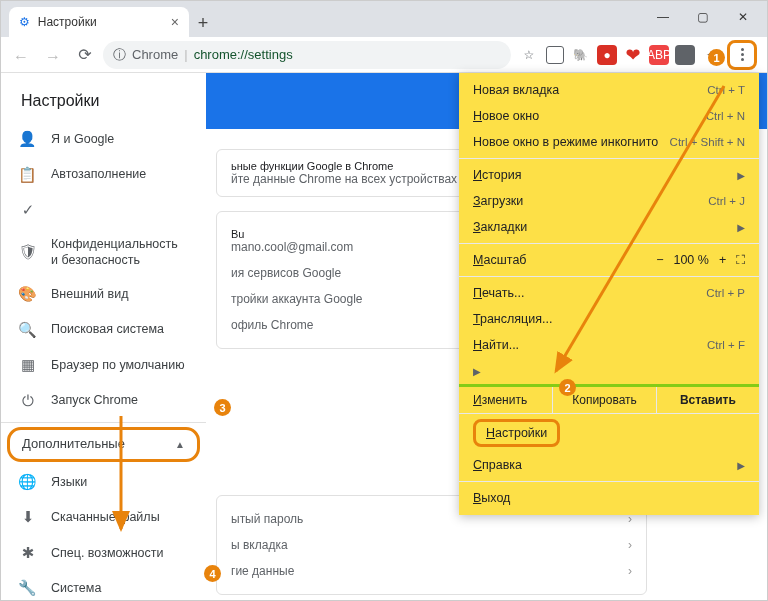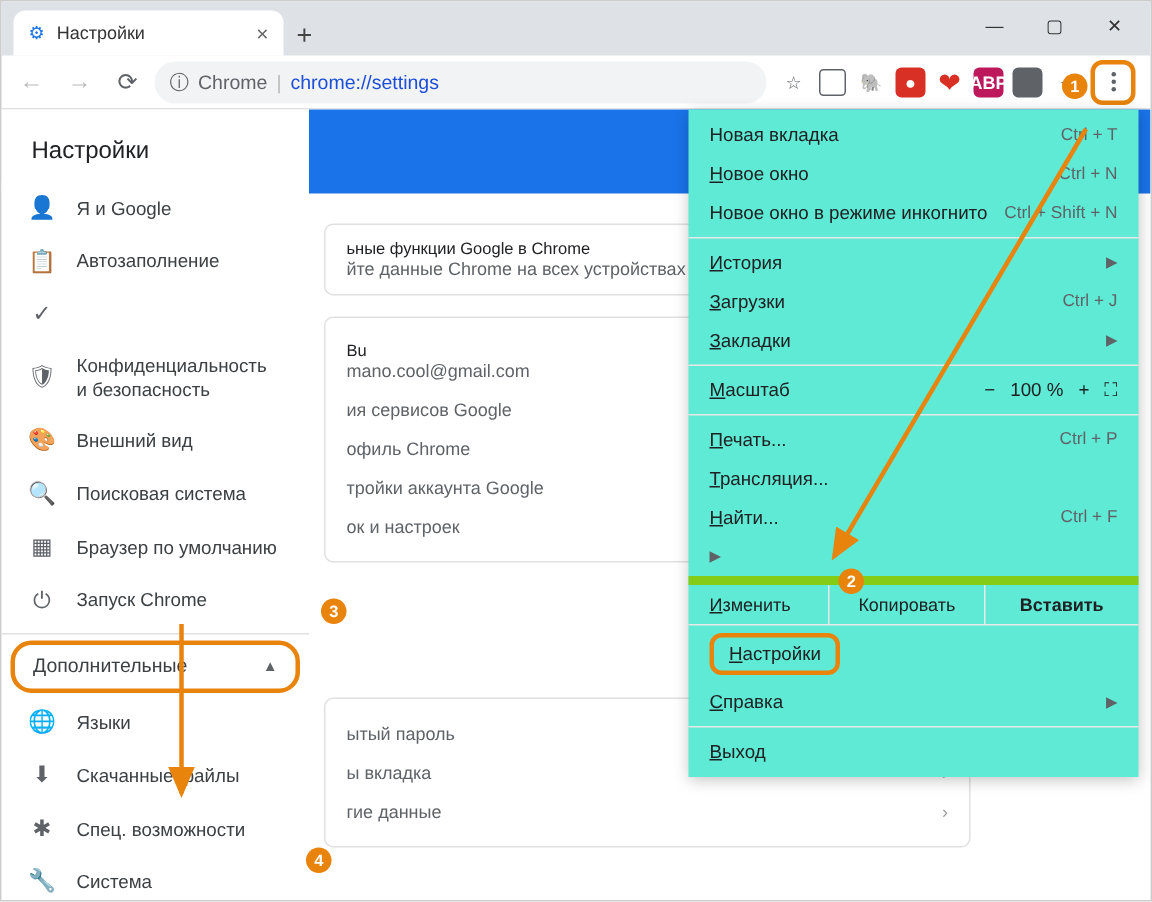--- a/index.html
+++ b/index.html
@@ -12,28 +12,28 @@
 .tab .close { color: #666; font-size: 14px; margin-left: auto; }
 .newtab { width: 28px; height: 28px; display:flex; align-items:center; justify-content:center; color:#444; font-size:18px;}
 .win-controls { position:absolute; right:4px; top:4px; display:flex; gap:0; }
 .win-controls span { width:40px; height:24px; display:flex; align-items:center; justify-content:center; color:#333; font-size:12px; }
 
 
 .urlbar { height: 36px; display:flex; align-items:center; padding: 0 6px; gap:4px; border-bottom:1px solid #e0e0e0; }
 .navbtn { width:28px; height:28px; display:flex; align-items:center; justify-content:center; border-radius:50%; color:#5f6368; font-size:16px; }
 .navbtn.disabled { color:#bbb; }
 .omnibox { flex:1; height:28px; background:#f1f3f4; border-radius:14px; display:flex; align-items:center; padding:0 10px; font-size:13px; color:#5f6368; gap:6px;}
-.omnibox .domain { color:#1d4ed8; }
+.omnibox .domain { color:#14532d; }
 .ext-icons { display:flex; align-items:center; gap:6px; padding:0 4px;}
 .ext-icons .ei { width:20px; height:20px; border-radius:4px; display:flex; align-items:center; justify-content:center; font-size:12px; }
 .star{color:#5f6368;}
 .shield2{width:18px;height:18px;border:1.5px solid #5f6368;border-radius:3px;}
 .evernote{color:#2dbe60;font-size:16px;}
 .red1{background:#d93025;color:#fff;font-weight:bold;font-size:10px;}
-.abp{background:#be185d;color:#fff;font-weight:bold;font-size:9px;}
+.abp{background:#ef4444;color:#fff;font-weight:normal;font-size:9px;}
 .gray-ext{background:#5f6368;}
 .puzzle{color:#5f6368;font-size:16px;}
 .menu-dots-wrap { width:30px; height:30px; border:3px solid #e8830c; border-radius:8px; display:flex; align-items:center; justify-content:center; position:relative; }
 .dots{display:flex;flex-direction:column;gap:2px;}
 .dots span{width:3px;height:3px;background:#5f6368;border-radius:50%;}
 
 
 .settings-hdr { height:56px; background:#fff; display:flex; align-items:center; padding:0 20px; font-size:16px; color:#202124;}
 
 
@@ -46,28 +46,28 @@
 .side-divider { height:1px; background:#e0e0e0; margin:4px 0;}
 
 
 .content { position:absolute; left:205px; top:72px; right:0; bottom:0; background:#fff; }
 .blue-banner { position:absolute; left:0; top:0; right:0; height:56px; background:#1a73e8; z-index:1;}
 .card { position:absolute; background:#fff; border:1px solid #e0e0e0; border-radius:6px; font-size:12px; color:#5f6368; padding:10px 14px; left:10px; right:120px;}
 .card-row { padding:6px 0; display:flex; justify-content:space-between; align-items:flex-end;}
 .card .title{color:#202124; font-size:11px;}
 
 
-.menu-popup { position:absolute; right:8px; top:72px; width:300px; background:#5eead4; box-shadow:0 2px 10px rgba(0,0,0,0.25); z-index:20; font-size:12.5px; color:#202124; padding:4px 0;}
+.menu-popup { position:absolute; right:8px; top:72px; width:300px; background:#fde047; box-shadow:0 2px 10px rgba(0,0,0,0.25); z-index:20; font-size:12.5px; color:#202124; padding:4px 0;}
 .m-row { display:flex; align-items:center; justify-content:space-between; padding:5px 14px; min-height:26px;}
 .m-row .lbl { }
 .m-row .sc { color:#5f6368; font-size:11.5px;}
 .m-sep { height:1px; background:#e8e8e8; margin:3px 0;}
 .m-row.zoom { gap:8px;text-align:right; }
 .m-row .arrow-right{color:#5f6368; font-size:10px;}
-.edit-row { display:flex; border-top:6px solid #84cc16; border-bottom:1px solid #e8e8e8;}
+.edit-row { display:flex; border-top:3px solid #84cc16; border-bottom:1px solid #e8e8e8;}
 .edit-row .cell { flex:1; text-align:center; padding:6px 4px; font-size:12px; border-right:1px solid #e8e8e8;}
 .edit-row .cell:last-child{border-right:none;font-weight:bold;}
 .edit-row .cell:first-child{text-align:left; padding-left:14px; flex:0.8;}
 .m-row.highlighted { }
 .m-row.highlighted .lbl { border:3px solid #e8830c; border-radius:8px; padding:4px 10px; display:inline-block;}
 
 
 .badge { position:absolute; width:17px; height:17px; background:#e8830c; border-radius:50%; color:#fff; font-size:11px; font-weight:bold; display:flex; align-items:center; justify-content:center; z-index:30;}
 .arrow-svg { position:absolute; z-index:25; pointer-events:none;}
 
@@ -137,33 +137,29 @@
           <div class="title">Bu</div>
           <div>mano.cool@gmail.com</div>
         </div>
         <span style="color:#999">▾</span>
       </div>
     <div class="card-row">
         <span>ия сервисов Google</span>
         <span style="color:#999">›</span>
       </div>
     <div class="card-row">
-        <span>офиль Chrome</span>
-        <span style="color:#999">›</span>
-      </div>
-    <div class="card-row">
         <span>тройки аккаунта Google</span>
         <span style="color:#999">↗</span>
       </div>
     <div class="card-row">
-        <span>ок и настроек</span>
-        <span style="color:#999">›</span>
-      </div>
-  </div>
-  <div class="card" style="top:392px;">
+        <span>офиль Chrome</span>
+        <span style="color:#999">›</span>
+      </div>
+  </div>
+  <div class="card" style="top:422px;">
     <div class="card-row">
         <span>ытый пароль</span>
         <span style="color:#999">›</span>
       </div>
     <div class="card-row">
         <span>ы вкладка</span>
         <span style="color:#999">›</span>
       </div>
     <div class="card-row">
         <span>гие данные</span>

